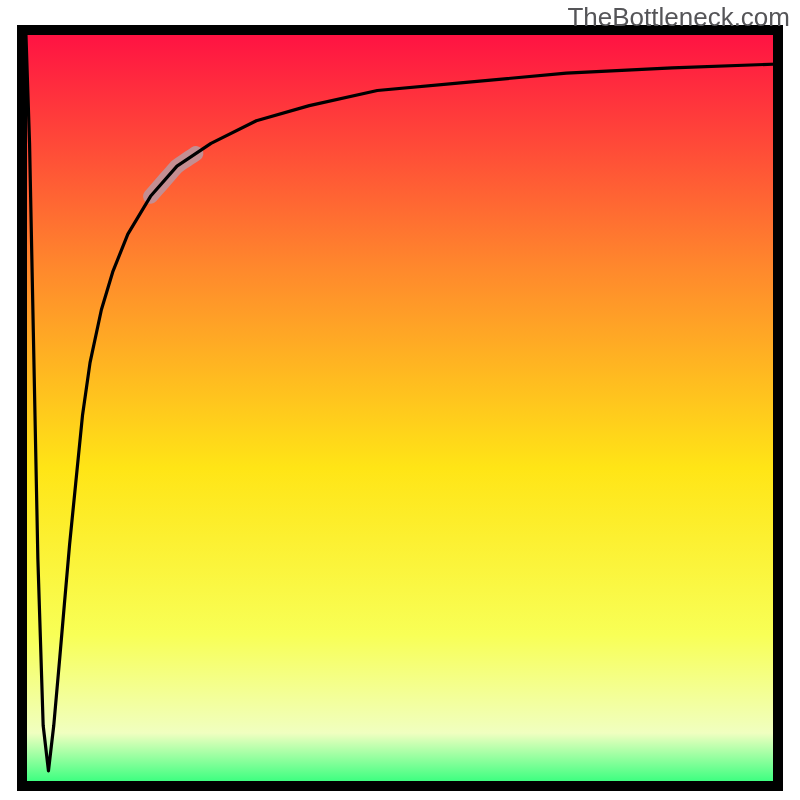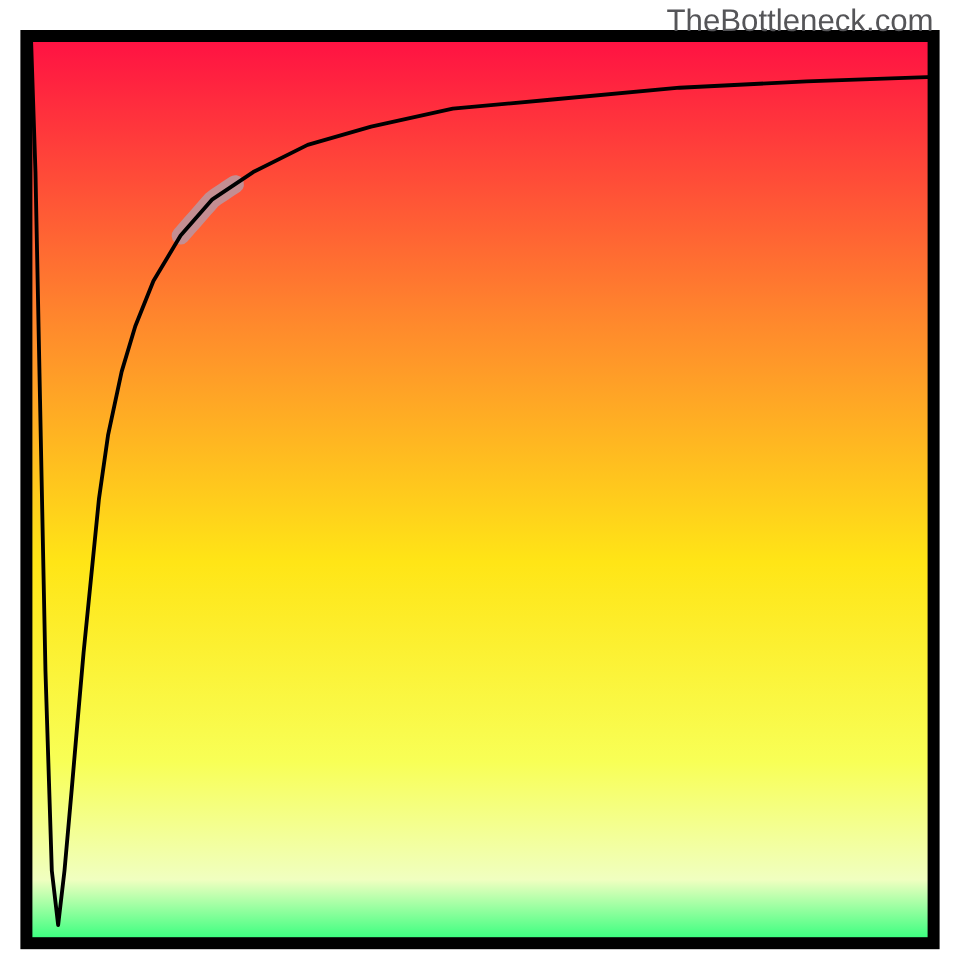--- a/index.html
+++ b/index.html
@@ -12,21 +12,21 @@
     font-family: Arial, Helvetica, sans-serif;
   }
   .stage {
     position: relative;
     width: 800px;
     height: 800px;
   }
   .watermark {
     position: absolute;
     top: 2px;
-    right: 22px;
+    right: 10px;
     font-size: 26px;
     font-weight: 400;
     color: #555558;
     letter-spacing: 0;
     z-index: 50;
     user-select: none;
   }
   svg.plot {
     position: absolute;
     left: 0;

